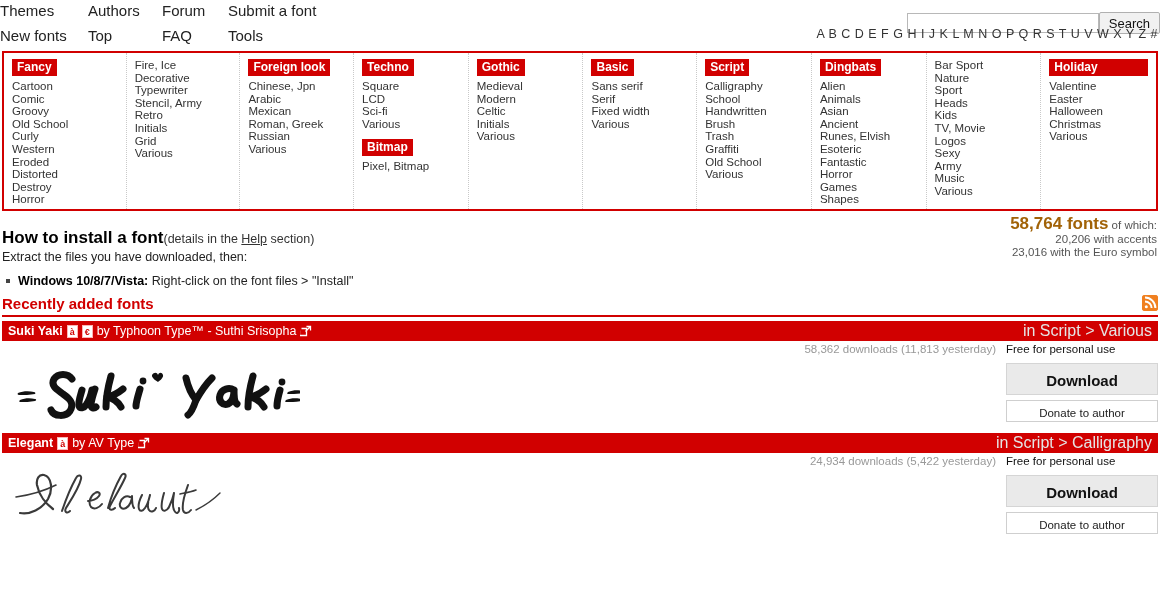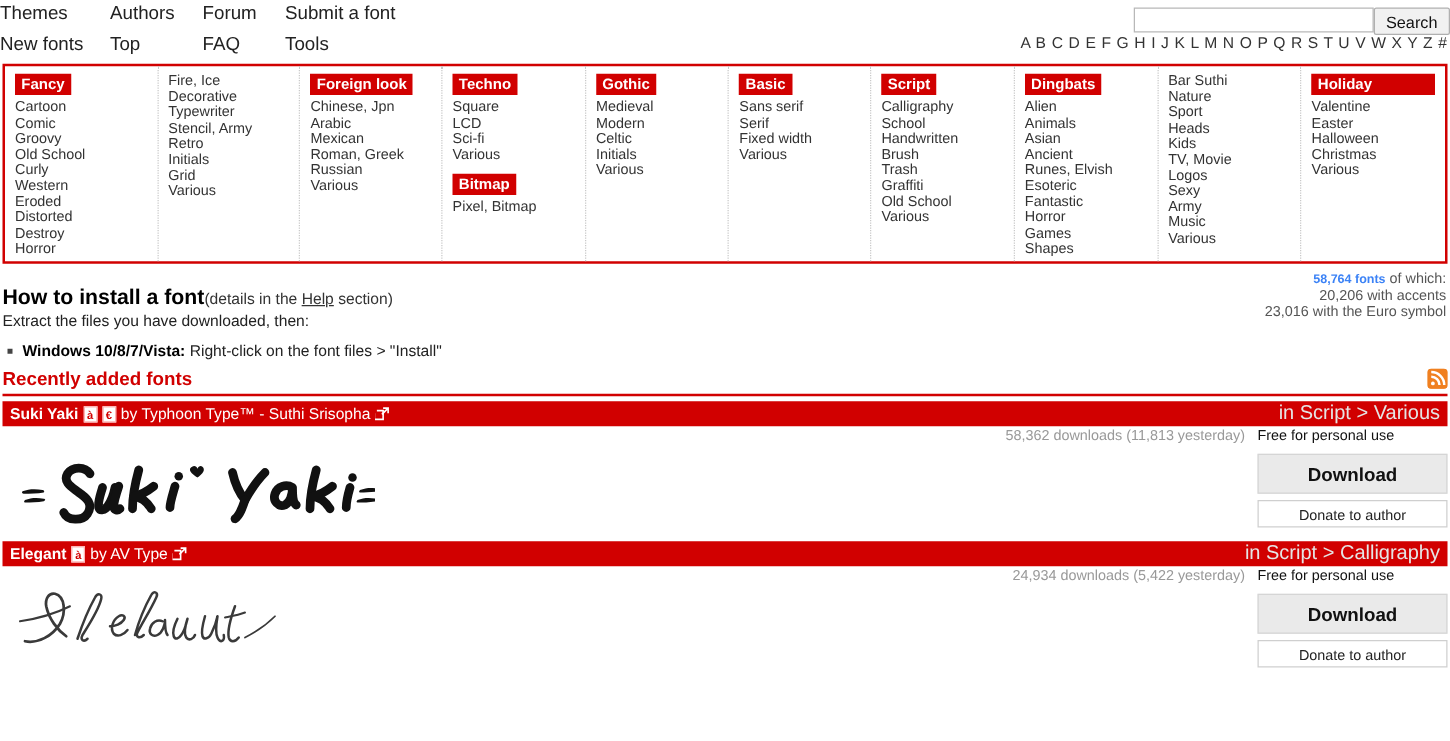--- a/index.html
+++ b/index.html
@@ -13,21 +13,21 @@
   
   .topbar{position:relative;height:50px;}
   .navgrid{position:absolute;left:0;top:0;}
   .navrow{display:flex;align-items:flex-start;height:25px;}
   .navrow a{font-size:15px;color:#222;line-height:22px;}
   .nav-c0{width:88px;}
   .nav-c1{width:74px;}
   .nav-c2{width:66px;}
   .nav-c3{width:auto;}
 
-  .searchwrap{position:absolute;right:0;top:6px;display:flex;align-items:flex-start;}
+  .searchwrap{position:absolute;right:0;top:12px;display:flex;align-items:center;}
   .searchbox{width:192px;height:20px;border:1px solid #b8b8b8;background:#fff;
              font-family:inherit;font-size:12px;padding:0 4px;box-sizing:border-box;}
   .searchbtn{height:22px;min-width:60px;padding:0 9px;font-family:inherit;font-size:13px;
              background:#f1f1f1;border:1px solid #b0b0b0;border-radius:2px;color:#111;cursor:pointer;}
   .alpha{position:absolute;right:2px;top:27px;font-size:12.5px;letter-spacing:.5px;color:#333;white-space:nowrap;}
 
   
   .catpanel{
     margin:1px 2px 0 2px;border:2px solid #d10000;background:#fff;
     height:160px;box-sizing:border-box;display:flex;
@@ -56,21 +56,21 @@
   .install .sub{font-size:12.5px;color:#333;}
   .install .sub a{text-decoration:underline;}
   .extract{margin:2px 0 0 0;font-size:12.5px;color:#222;}
   .bullets{margin:9px 0 0 0;padding:0;list-style:none;}
   .bullets li{font-size:12.5px;color:#222;line-height:16px;position:relative;padding-left:16px;}
   .bullets li:before{content:"";position:absolute;left:4px;top:6px;width:4px;height:4px;background:#444;}
   .bullets b{color:#000;}
   .otheros{text-decoration:underline;font-size:11px;color:#444;margin-left:8px;}
 
   .stats{position:absolute;right:3px;top:6px;text-align:right;font-size:11.5px;color:#555;line-height:13.5px;}
-  .stats .big{font-size:10px;font-weight:bold;color:#3b82f6;}
+  .stats .big{font-size:17px;font-weight:bold;color:#a16207;}
 
   
   .recent-head{
     margin:6px 2px 0 2px;border-bottom:2px solid #d10000;position:relative;height:20px;
   }
   .recent-head h3{margin:0;color:#d10000;font-size:15px;font-weight:bold;line-height:17px;}
   .rss{position:absolute;right:0;top:0;width:16px;height:16px;background:#f08020;
        border-radius:3px;display:block;}
   .rss svg{display:block;}
 
@@ -240,21 +240,21 @@
       <a href="#">Esoteric</a>
       <a href="#">Fantastic</a>
       <a href="#">Horror</a>
       <a href="#">Games</a>
       <a href="#">Shapes</a>
     </div>
   </div>
 
   <div class="catcol cw8">
     <div class="catlist">
-      <a href="#">Bar Suthi</a>
+      <a href="#">Bar Sport</a>
       <a href="#">Nature</a>
       <a href="#">Sport</a>
       <a href="#">Heads</a>
       <a href="#">Kids</a>
       <a href="#">TV, Movie</a>
       <a href="#">Logos</a>
       <a href="#">Sexy</a>
       <a href="#">Army</a>
       <a href="#">Music</a>
       <a href="#">Various</a>

